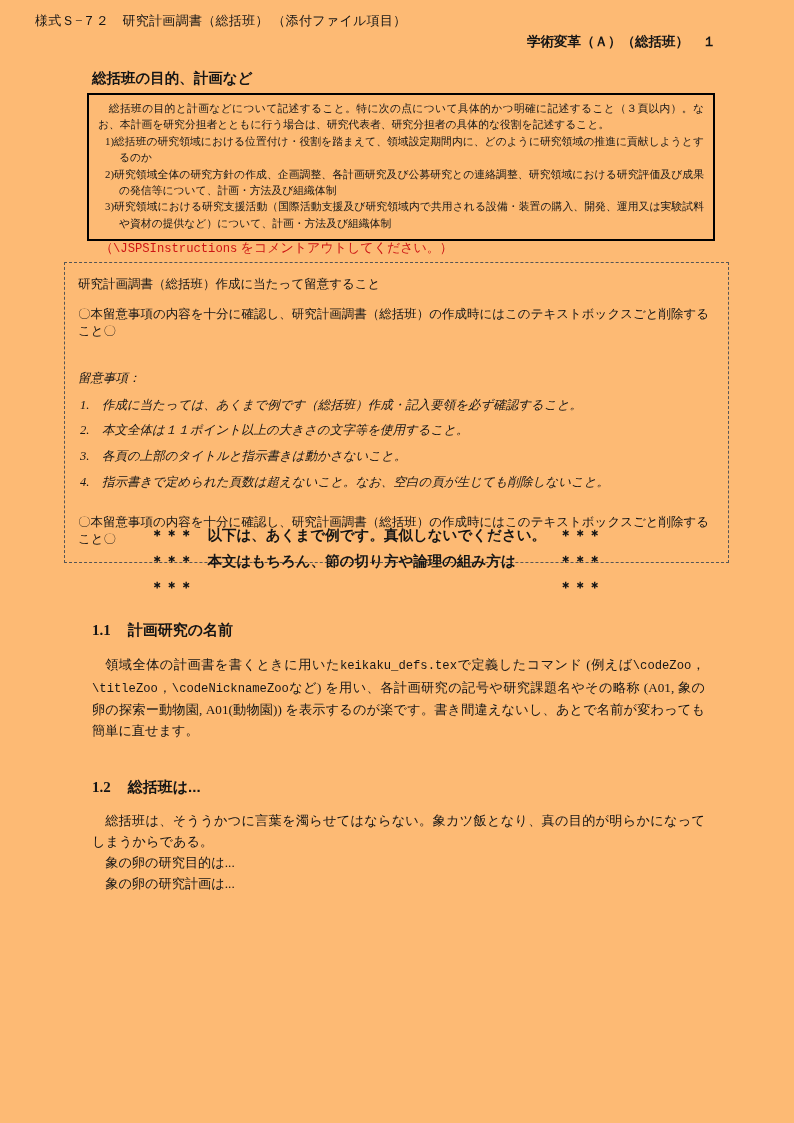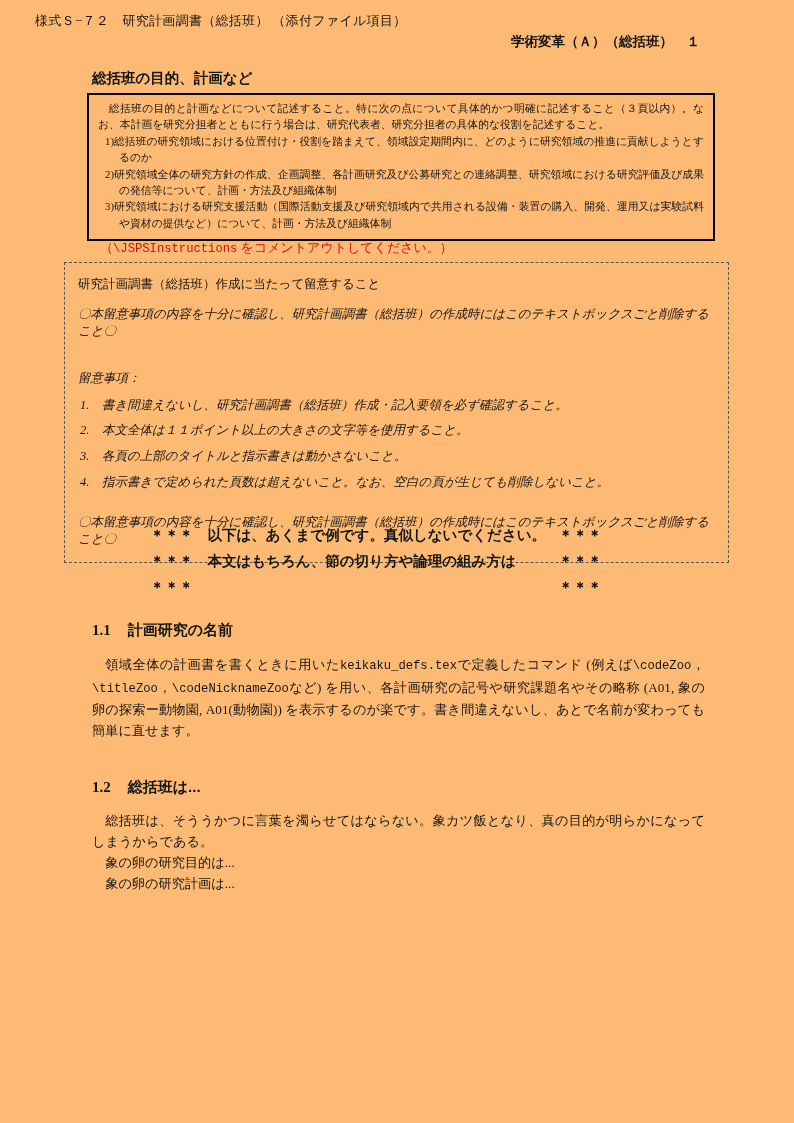--- a/index.html
+++ b/index.html
@@ -7,21 +7,21 @@
   .page {
     position:relative;
     width:794px; height:1123px;
     background:#fdba74;
     font-family:"Liberation Serif","DejaVu Serif",serif;
     color:#151515;
     overflow:hidden;
   }
   .hdr-left { position:absolute; left:35px; top:12px; font-size:13px; letter-spacing:.3px; }
   .hdr-right {
-    position:absolute; right:94px; top:33px;
+    position:absolute; right:78px; top:33px;
     font-size:13.5px; font-weight:bold;
     font-family:"Liberation Sans","DejaVu Sans",sans-serif;
   }
   .purpose-heading {
     position:absolute; left:92px; top:69px;
     font-size:14.5px; font-weight:bold;
     font-family:"Liberation Sans","DejaVu Sans",sans-serif;
   }
   .black-box {
     position:absolute; left:87px; top:93px; width:628px;
@@ -33,21 +33,21 @@
   .bitem { padding-left:21px; text-indent:-14px; text-align:justify; }
   .red-note { position:absolute; left:100px; top:239px; font-size:13px; color:#cc1414; }
   .tt { font-family:"Liberation Mono","DejaVu Sans Mono",monospace; font-size:12.2px; }
   .dashed-box {
     position:absolute; left:64px; top:262px; width:665px;
     border:1.5px dashed #555;
     padding:13px 14px 14px 13px;
     font-size:12.5px; line-height:1.35;
   }
   .nb-title { margin-bottom:13px; }
-  .nb-warning { margin-bottom:30px;font-style:italic; }
+  .nb-warning { margin-bottom:30px; }
   .nb-warning.bottom { margin-top:23px; margin-bottom:0; }
   .nb-label { font-style:italic; margin-bottom:10px; }
   .nitem { display:flex; font-style:italic; margin-bottom:9px; }
   .nitem .num { width:24px; padding-left:2px; flex:0 0 auto; }
   .nitem .txt { flex:1; }
   .stars {
     position:absolute; left:150px; top:526px; width:452px;
     font-weight:bold; font-size:14.5px; line-height:1.25;
     font-family:"Liberation Sans","DejaVu Sans",sans-serif;
   }
@@ -89,21 +89,21 @@
   </div>
 
   <div class="red-note"><span>（</span><span class="tt">\JSPSInstructions</span><span> をコメントアウトしてください。）</span></div>
 
   <div class="dashed-box">
     <div class="nb-title">研究計画調書（総括班）作成に当たって留意すること</div>
     <div class="nb-warning">〇本留意事項の内容を十分に確認し、研究計画調書（総括班）の作成時にはこのテキストボックスごと削除すること〇</div>
     <div class="nb-label">留意事項：</div>
     <div class="nitem">
         <span class="num">1.</span>
-        <span class="txt">書き間違えないし、研究計画調書（総括班）作成・記入要領を必ず確認すること。</span>
+        <span class="txt">作成に当たっては、あくまで例です（総括班）作成・記入要領を必ず確認すること。</span>
       </div>
     <div class="nitem">
         <span class="num">2.</span>
         <span class="txt">本文全体は１１ポイント以上の大きさの文字等を使用すること。</span>
       </div>
     <div class="nitem">
         <span class="num">3.</span>
         <span class="txt">各頁の上部のタイトルと指示書きは動かさないこと。</span>
       </div>
     <div class="nitem">

